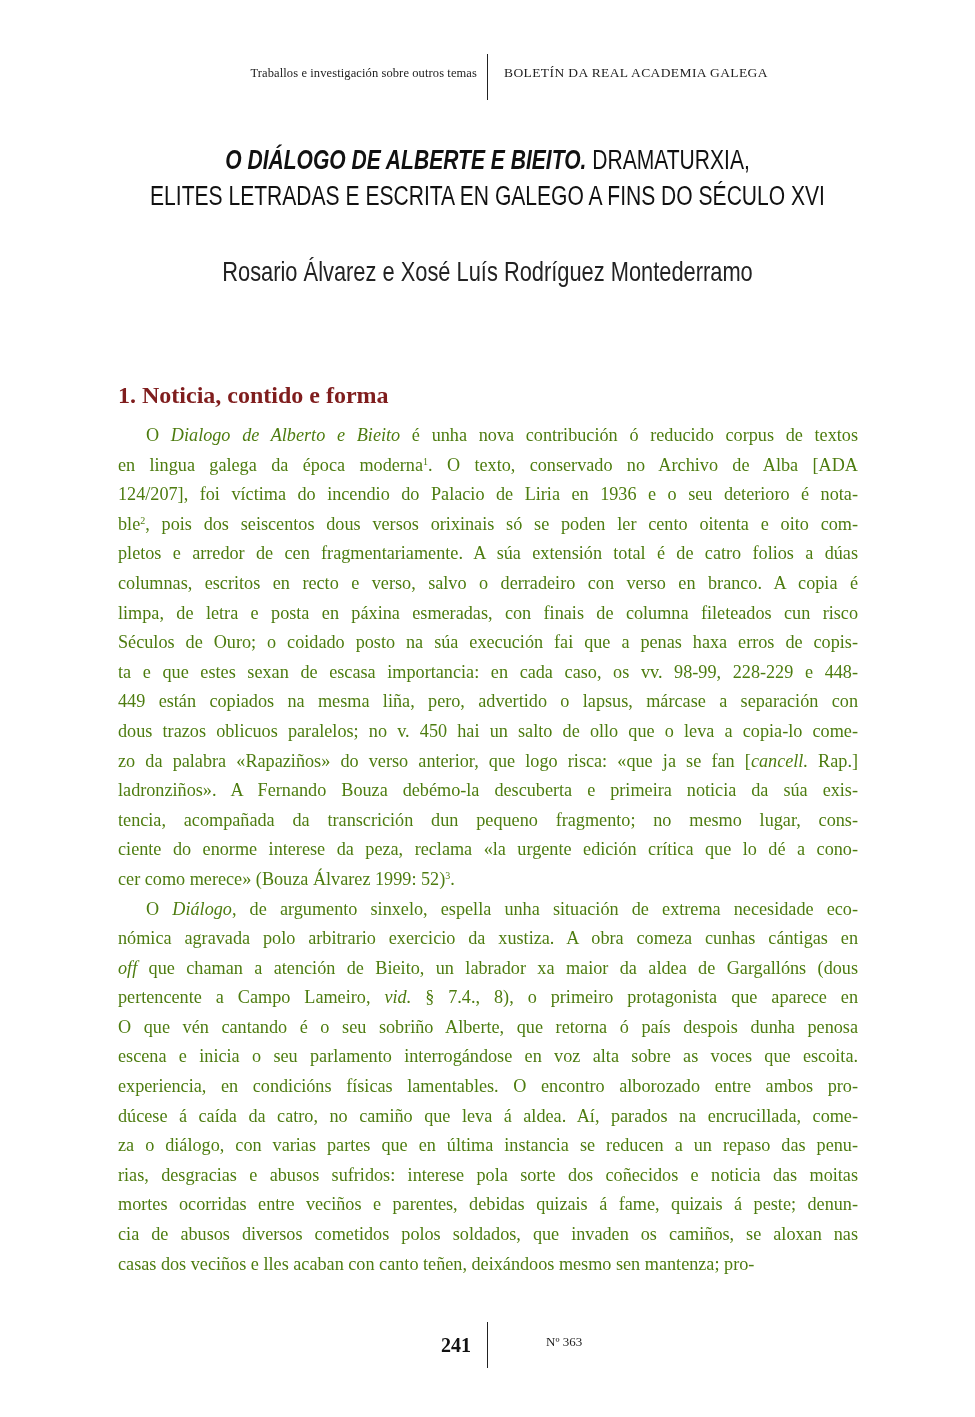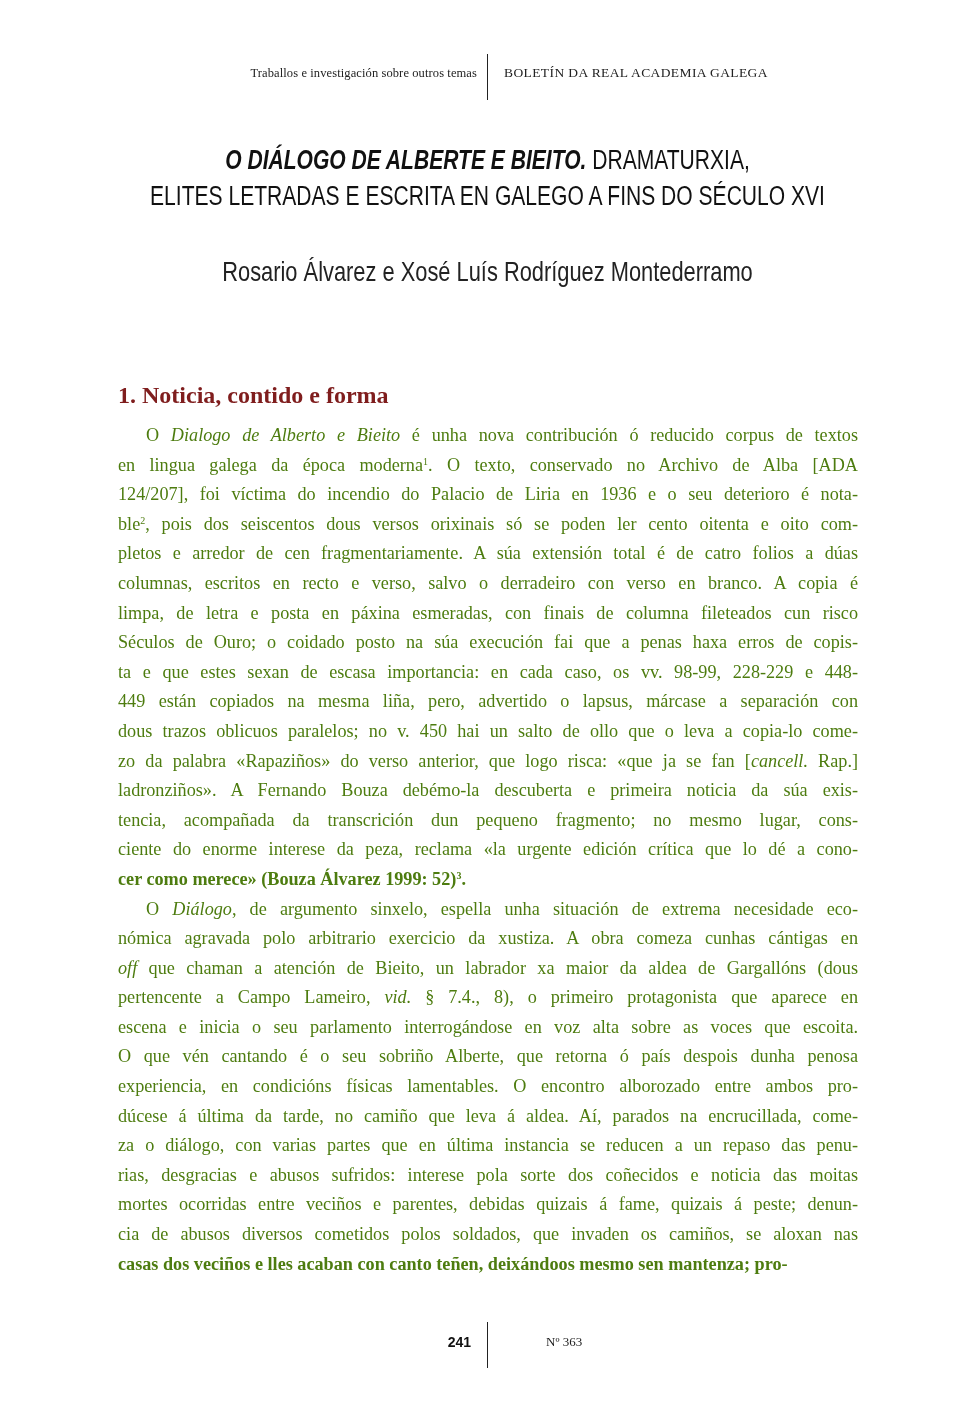--- a/index.html
+++ b/index.html
@@ -8,26 +8,26 @@
   .rh-left { position:absolute; right:504px; top:12px; font-family:"Liberation Serif", serif; font-size:12.5px; letter-spacing:0.1px; color:#222; white-space:nowrap; }
   .rh-divider { position:absolute; left:487px; top:0; width:1px; height:46px; background:#222; }
   .rh-right { position:absolute; left:504px; top:11px; font-family:"Liberation Serif", serif; font-size:13.5px; letter-spacing:0.4px; color:#222; white-space:nowrap; }
   .title { position:absolute; top:142px; left:0; width:975px; text-align:center; font-family:"Liberation Sans", sans-serif; font-size:27px; line-height:36px; color:#111; transform:scaleX(0.78); transform-origin:center top; }
   .title .it { font-style:italic; font-weight:bold; }
   .title-line { white-space:nowrap; }
   .authors { position:absolute; top:256px; left:0; width:975px; text-align:center; font-family:"Liberation Sans", sans-serif; font-size:28px; color:#222; transform:scaleX(0.78); transform-origin:center top; white-space:nowrap; }
   .section-heading { position:absolute; top:382px; left:118px; font-family:"Liberation Serif", serif; font-weight:bold; font-size:24px; color:#7f1d1d; }
   .body-text { position:absolute; top:421px; left:118px; width:740px; font-family:"Liberation Serif", serif; font-size:18.2px; line-height:29.6px; color:#4d7c0f; }
   .line { display:block; white-space:nowrap; text-align:justify; text-align-last:justify; height:29.6px; }
-  .line.last { text-align-last:left;font-weight:bold; }
+  .line.last { text-align-last:left; }
   .line.indent { padding-left:28px; }
   .line i { font-style:italic; }
   sup { font-size:10px; vertical-align:6px; line-height:0; }
   .folio { position:absolute; top:1322px; left:0; width:975px; height:46px; }
-  .folio-num { position:absolute; right:504px; top:12px; font-family:Liberation Sans, sans-serif; font-weight:bold; font-size:14px; color:#111; }
+  .folio-num { position:absolute; right:504px; top:12px; font-family:Liberation Serif, serif; font-weight:bold; font-size:20px; color:#111; }
   .folio-divider { position:absolute; left:487px; top:0; width:1px; height:46px; background:#222; }
   .folio-issue { position:absolute; left:504px; top:12px; font-family:"Liberation Serif", serif; font-size:13px; color:#222;margin-left:42px; }
 </style>
 </head>
 <body>
 
 <div class="running-head">
   <span class="rh-left">Traballos e investigación sobre outros temas</span>
   <span class="rh-divider"></span>
   <span class="rh-right">BOLETÍN DA REAL ACADEMIA GALEGA</span>
@@ -56,24 +56,24 @@
     <span class="line"><span>dous trazos oblicuos paralelos; no v. 450 hai un salto de ollo que o leva a copia-lo come-</span></span>
     <span class="line"><span>zo da palabra «Rapaziños» do verso anterior, que logo risca: «que ja se fan [</span><i>cancell.</i><span> Rap.]</span></span>
     <span class="line"><span>ladronziños». A Fernando Bouza debémo-la descuberta e primeira noticia da súa exis-</span></span>
     <span class="line"><span>tencia, acompañada da transcrición dun pequeno fragmento; no mesmo lugar, cons-</span></span>
     <span class="line"><span>ciente do enorme interese da peza, reclama «la urgente edición crítica que lo dé a cono-</span></span>
     <span class="line last"><span>cer como merece» (Bouza Álvarez 1999: 52)</span><sup>3</sup><span>.</span></span>
     <span class="line indent"><span>O </span><i>Diálogo</i><span>, de argumento sinxelo, espella unha situación de extrema necesidade eco-</span></span>
     <span class="line"><span>nómica agravada polo arbitrario exercicio da xustiza. A obra comeza cunhas cántigas en</span></span>
     <span class="line"><i>off</i><span> que chaman a atención de Bieito, un labrador xa maior da aldea de Gargallóns (dous</span></span>
     <span class="line"><span>pertencente a Campo Lameiro, </span><i>vid.</i><span> § 7.4., 8), o primeiro protagonista que aparece en</span></span>
+    <span class="line"><span>O que vén cantando é o seu sobriño Alberte, que retorna ó país despois dunha penosa</span></span>
     <span class="line"><span>escena e inicia o seu parlamento interrogándose en voz alta sobre as voces que escoita.</span></span>
-    <span class="line"><span>O que vén cantando é o seu sobriño Alberte, que retorna ó país despois dunha penosa</span></span>
     <span class="line"><span>experiencia, en condicións físicas lamentables. O encontro alborozado entre ambos pro-</span></span>
-    <span class="line"><span>dúcese á última da tarde, no camiño que leva á aldea. Aí, parados na encrucillada, come-</span></span>
+    <span class="line"><span>dúcese á caída da catro, no camiño que leva á aldea. Aí, parados na encrucillada, come-</span></span>
     <span class="line"><span>za o diálogo, con varias partes que en última instancia se reducen a un repaso das penu-</span></span>
     <span class="line"><span>rias, desgracias e abusos sufridos: interese pola sorte dos coñecidos e noticia das moitas</span></span>
     <span class="line"><span>mortes ocorridas entre veciños e parentes, debidas quizais á fame, quizais á peste; denun-</span></span>
     <span class="line"><span>cia de abusos diversos cometidos polos soldados, que invaden os camiños, se aloxan nas</span></span>
     <span class="line last"><span>casas dos veciños e lles acaban con canto teñen, deixándoos mesmo sen mantenza; pro-</span></span>
   </div>
 
 <div class="folio">
   <span class="folio-num">241</span>
   <span class="folio-divider"></span>

